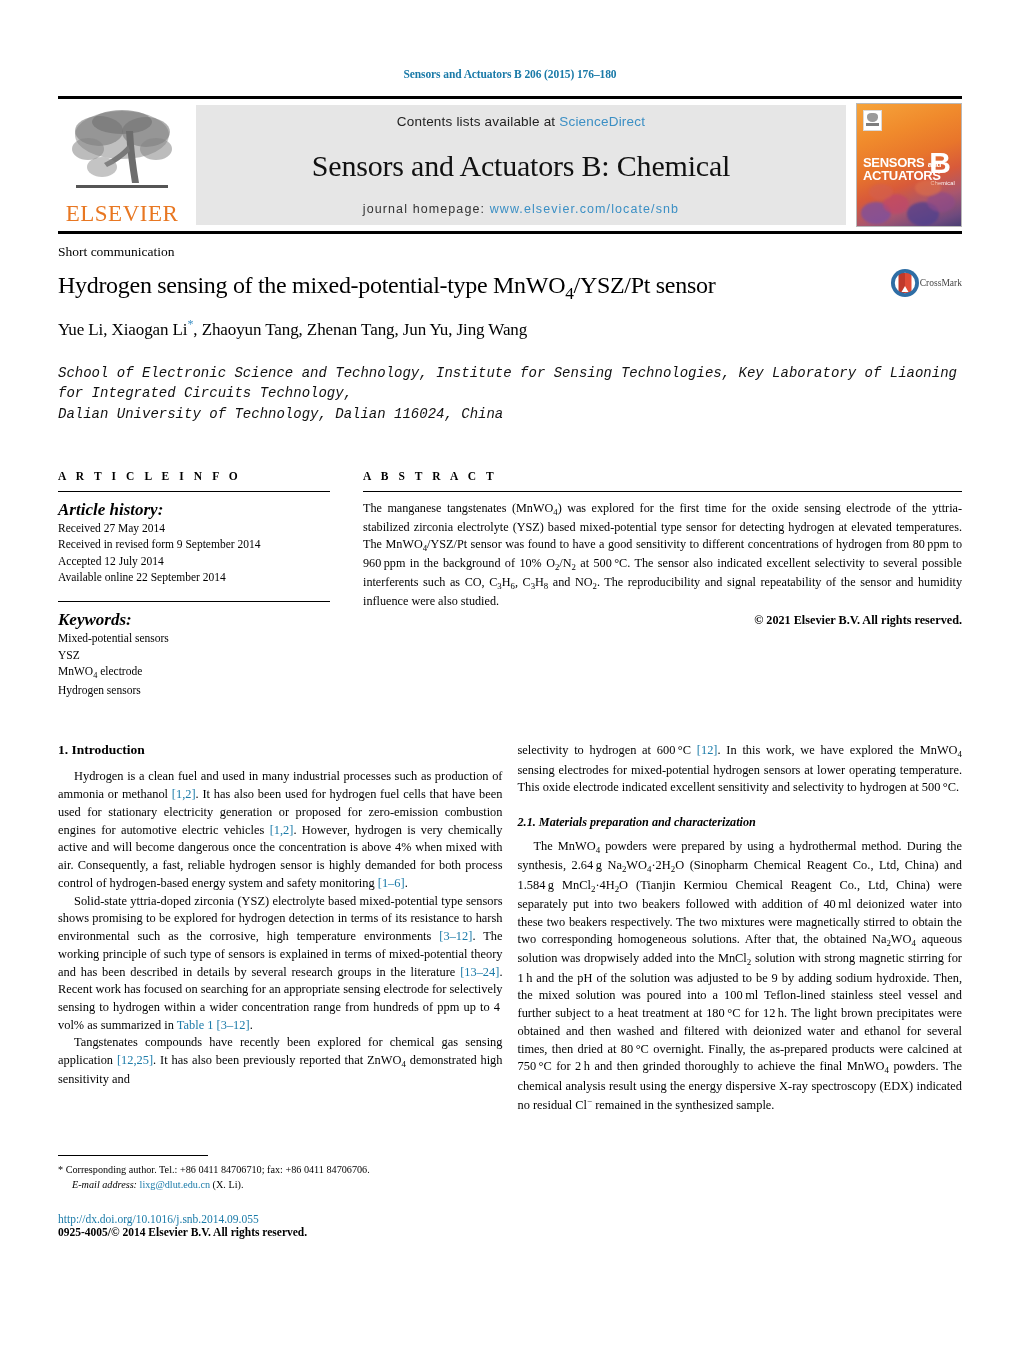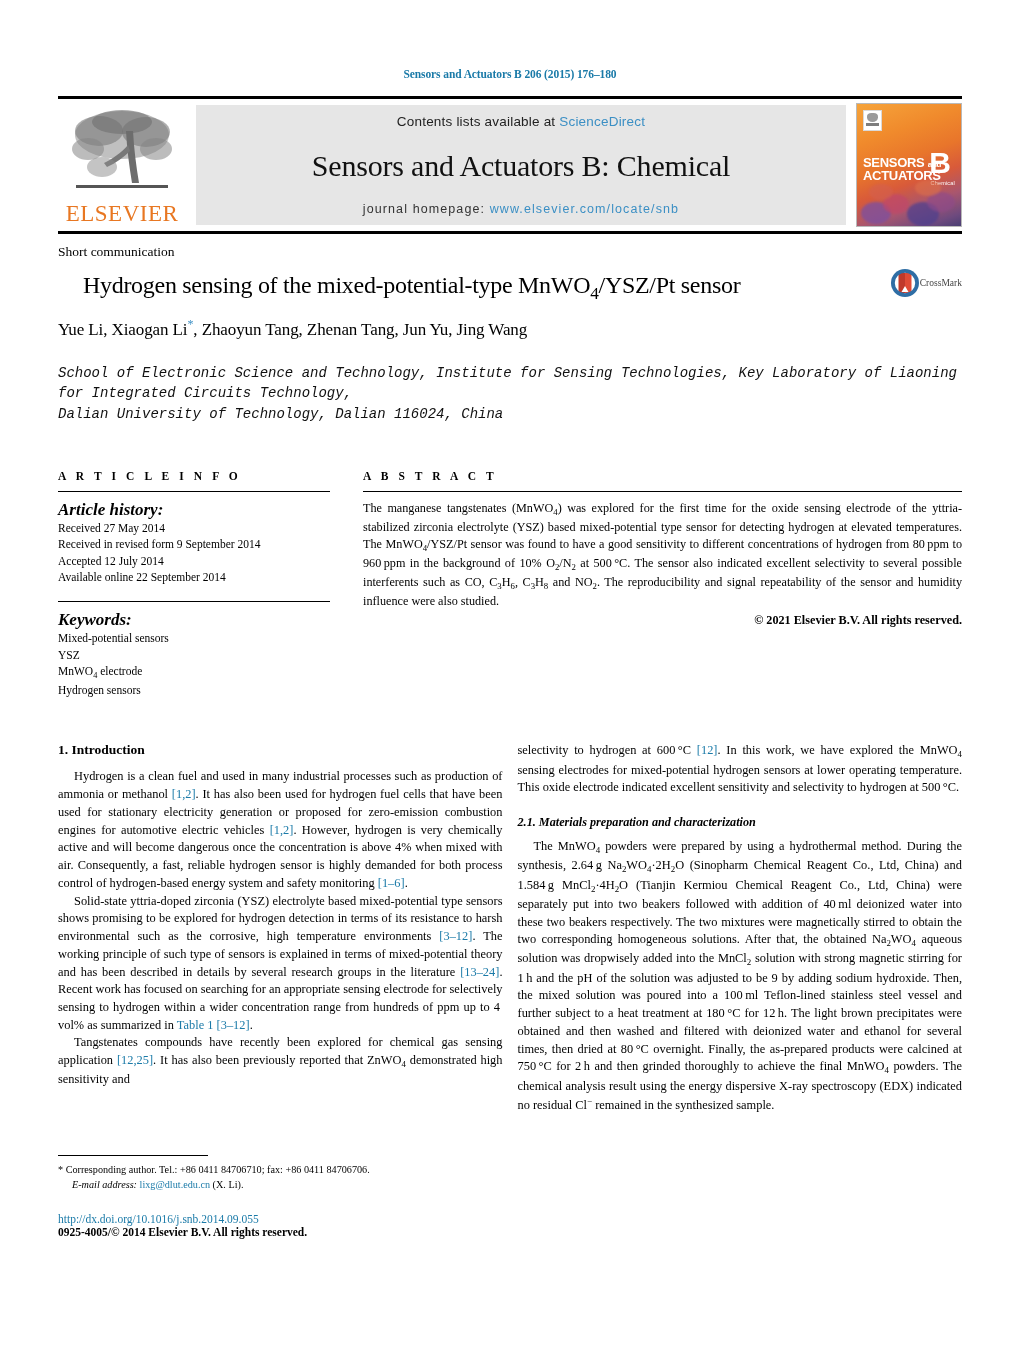--- a/index.html
+++ b/index.html
@@ -167,21 +167,20 @@
     color: #000;
   }
   .title {
     font-family: "Liberation Serif", serif;
     font-size: 24px;
     font-weight: normal;
     line-height: 1.2;
     margin-top: 11px;
     letter-spacing: -0.3px;
     max-width: 790px;
-    margin-left: 25px;
   }
   .authors {
     font-family: "Liberation Serif", serif;
     font-size: 17px;
     margin-top: 12px;
     letter-spacing: -0.1px;
   }
   .authors .star { color:#3b8fc4; font-size: 12px; vertical-align: super;}
   .affil {
     font-family: Liberation Mono, monospace;

